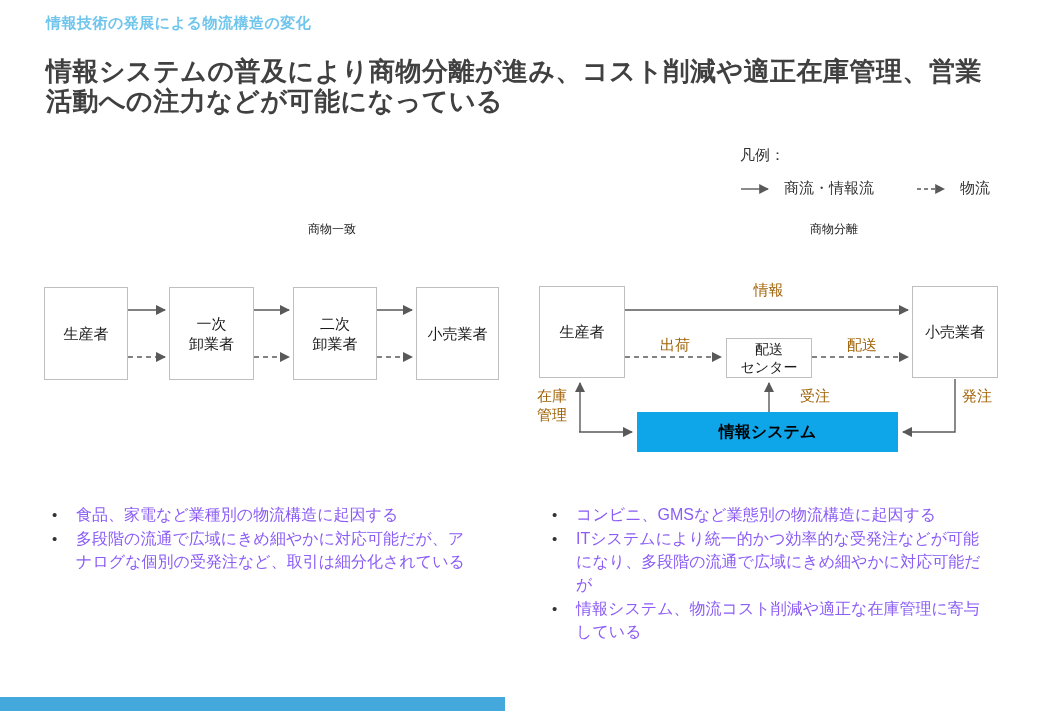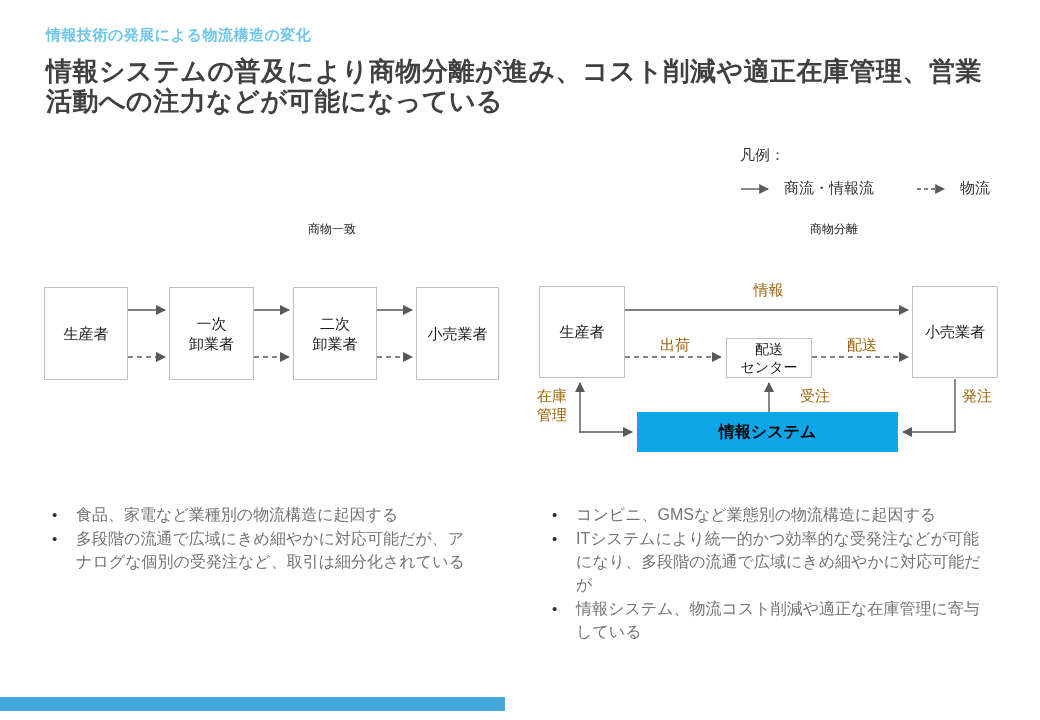--- a/index.html
+++ b/index.html
@@ -6,21 +6,21 @@
   html,body { background:#ffffff; }
   .slide {
     position: relative;
     width: 1040px; height: 720px;
     background: #ffffff;
     font-family: "Liberation Sans", sans-serif;
     overflow: hidden;
     color: #222;
   }
   .kicker {
-    position: absolute; left: 46px; top: 26px;
+    position: absolute; left: 46px; top: 14px;
     font-size: 15px; font-weight: bold; color: #70C5EC;
     letter-spacing: 0.5px;
   }
   .title {
     position: absolute; left: 46px; top: 56px; width: 952px;
     font-size: 26px; font-weight: bold; color: #404040;
     line-height: 30px; letter-spacing: 0.5px;
   }
   .legend { position: absolute; left: 740px; top: 146px; font-size: 15px; color: #333; }
   .legend-heading { margin-bottom: 14px; }
@@ -42,21 +42,21 @@
     font-weight: bold; font-size: 16px; color: #000;
   }
   .flow-label {
     position: absolute; font-size: 15px; color: #a16207;
     white-space: pre-line; line-height: 19px;
   }
   .flow-label.centered { text-align: center; }
   .connector-layer { position: absolute; left: 0; top: 0; pointer-events: none; }
   .bullets {
     position: absolute; top: 503px;
-    list-style: none; font-size: 16px; color: #737373; line-height: 23px;
+    list-style: none; font-size: 16px; color: #8b5cf6; line-height: 23px;
   }
   .bullets.left  { left: 48px;  width: 430px; }
   .bullets.right { left: 548px; width: 444px; }
   .bullets li { position: relative; padding-left: 28px; margin-bottom: 1px; }
   .bullets li::before {
     content: "\2022";
     position: absolute; left: 4px; top: 0;
     font-size: 15px; color: #333;
   }
   .footer-bar {

